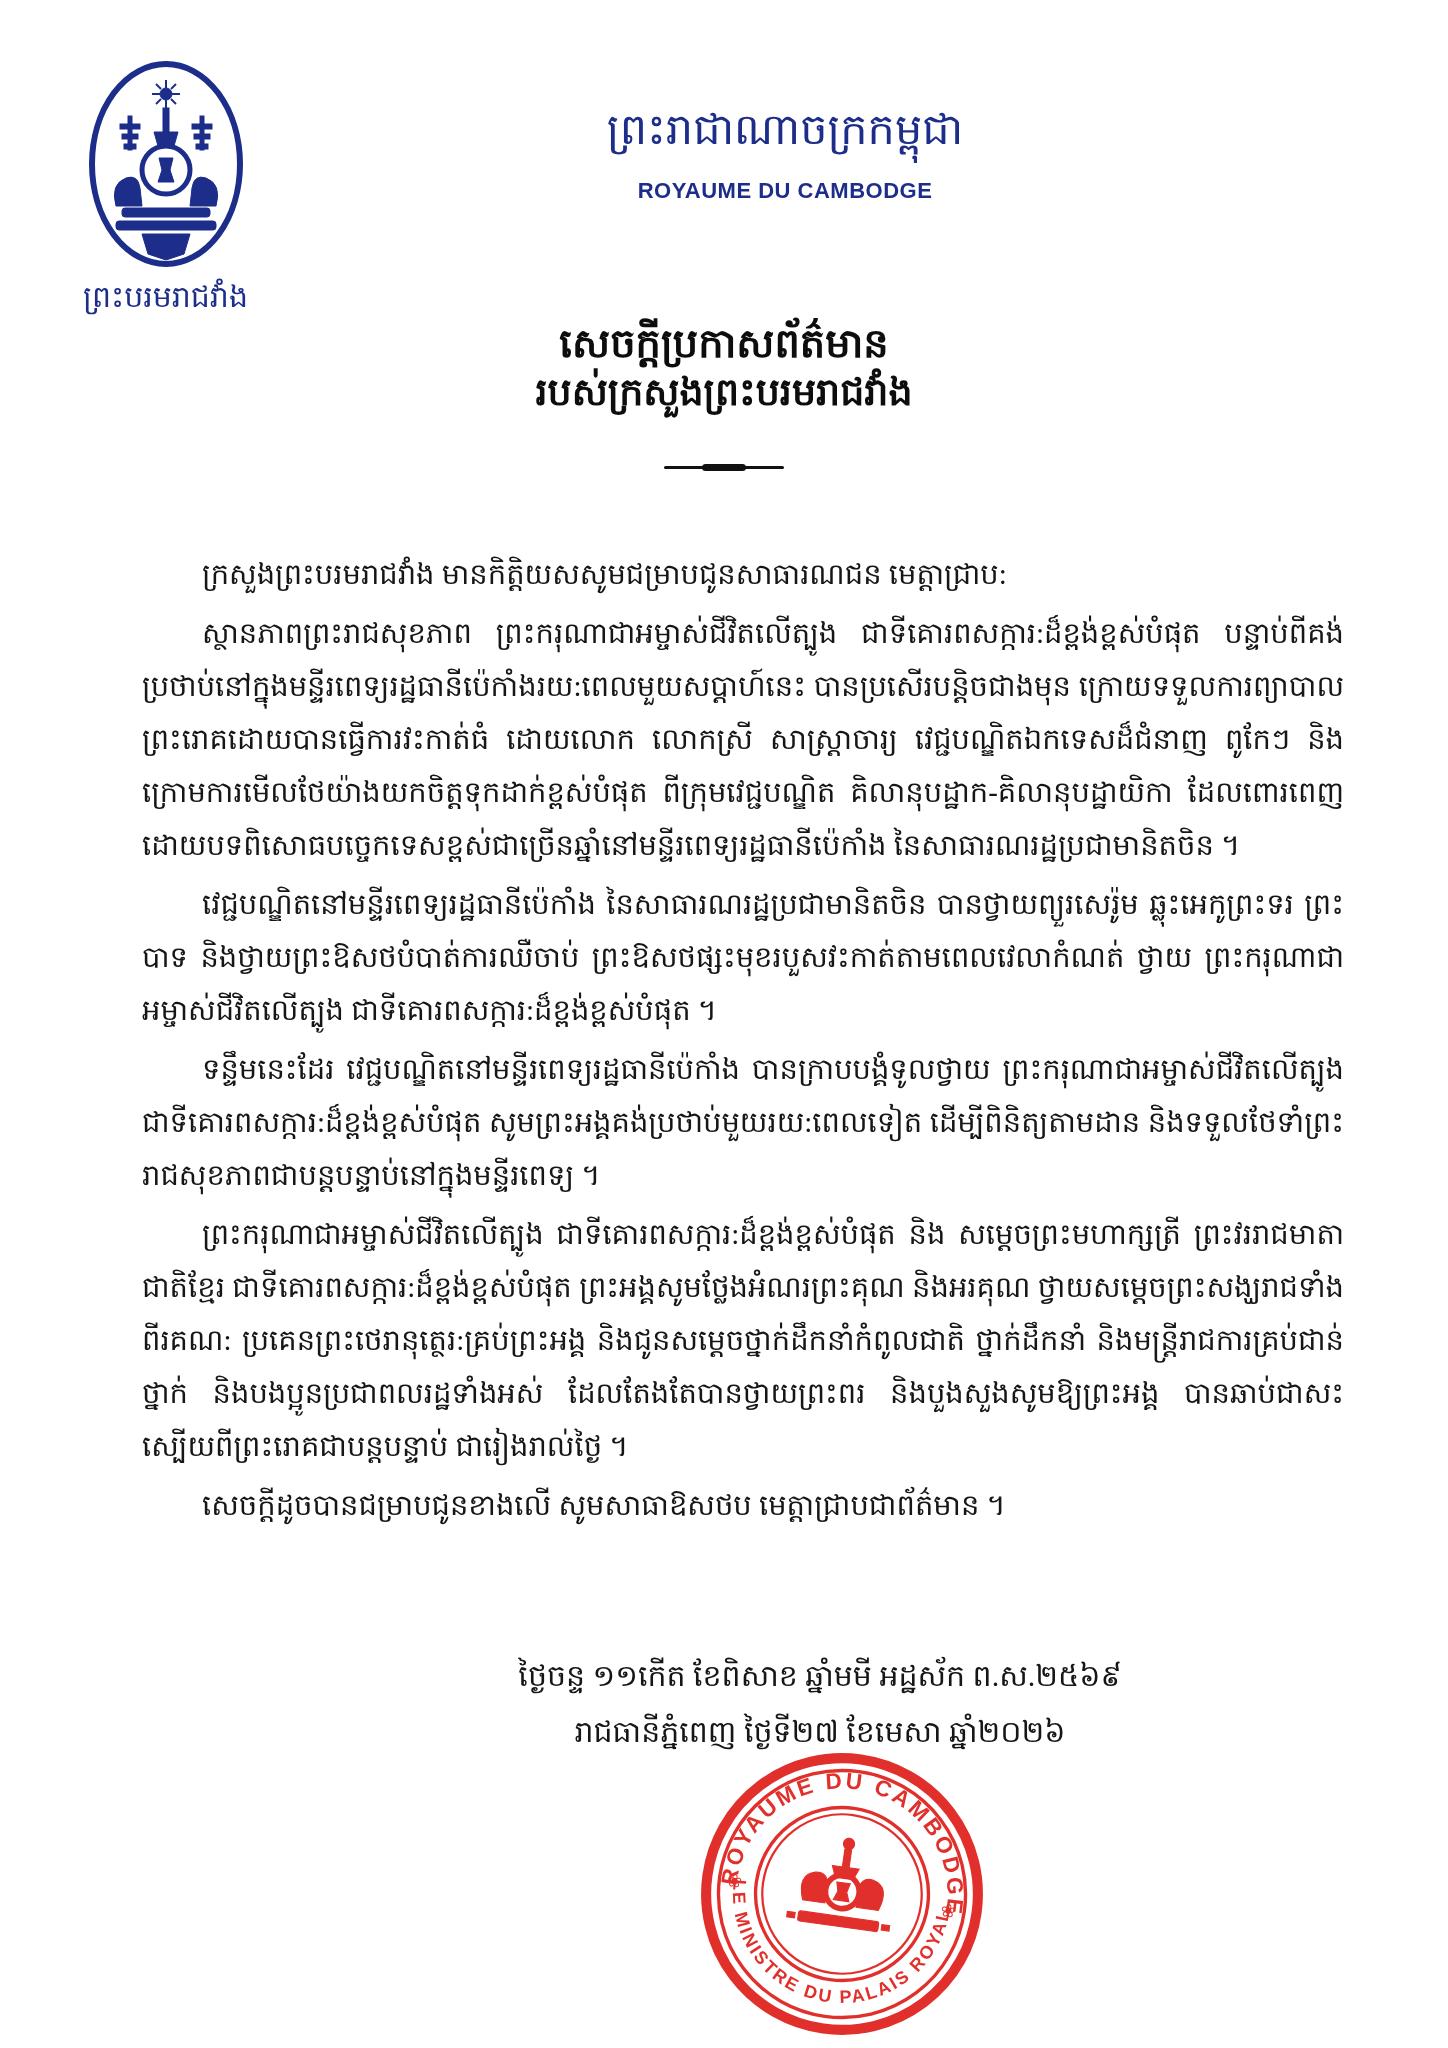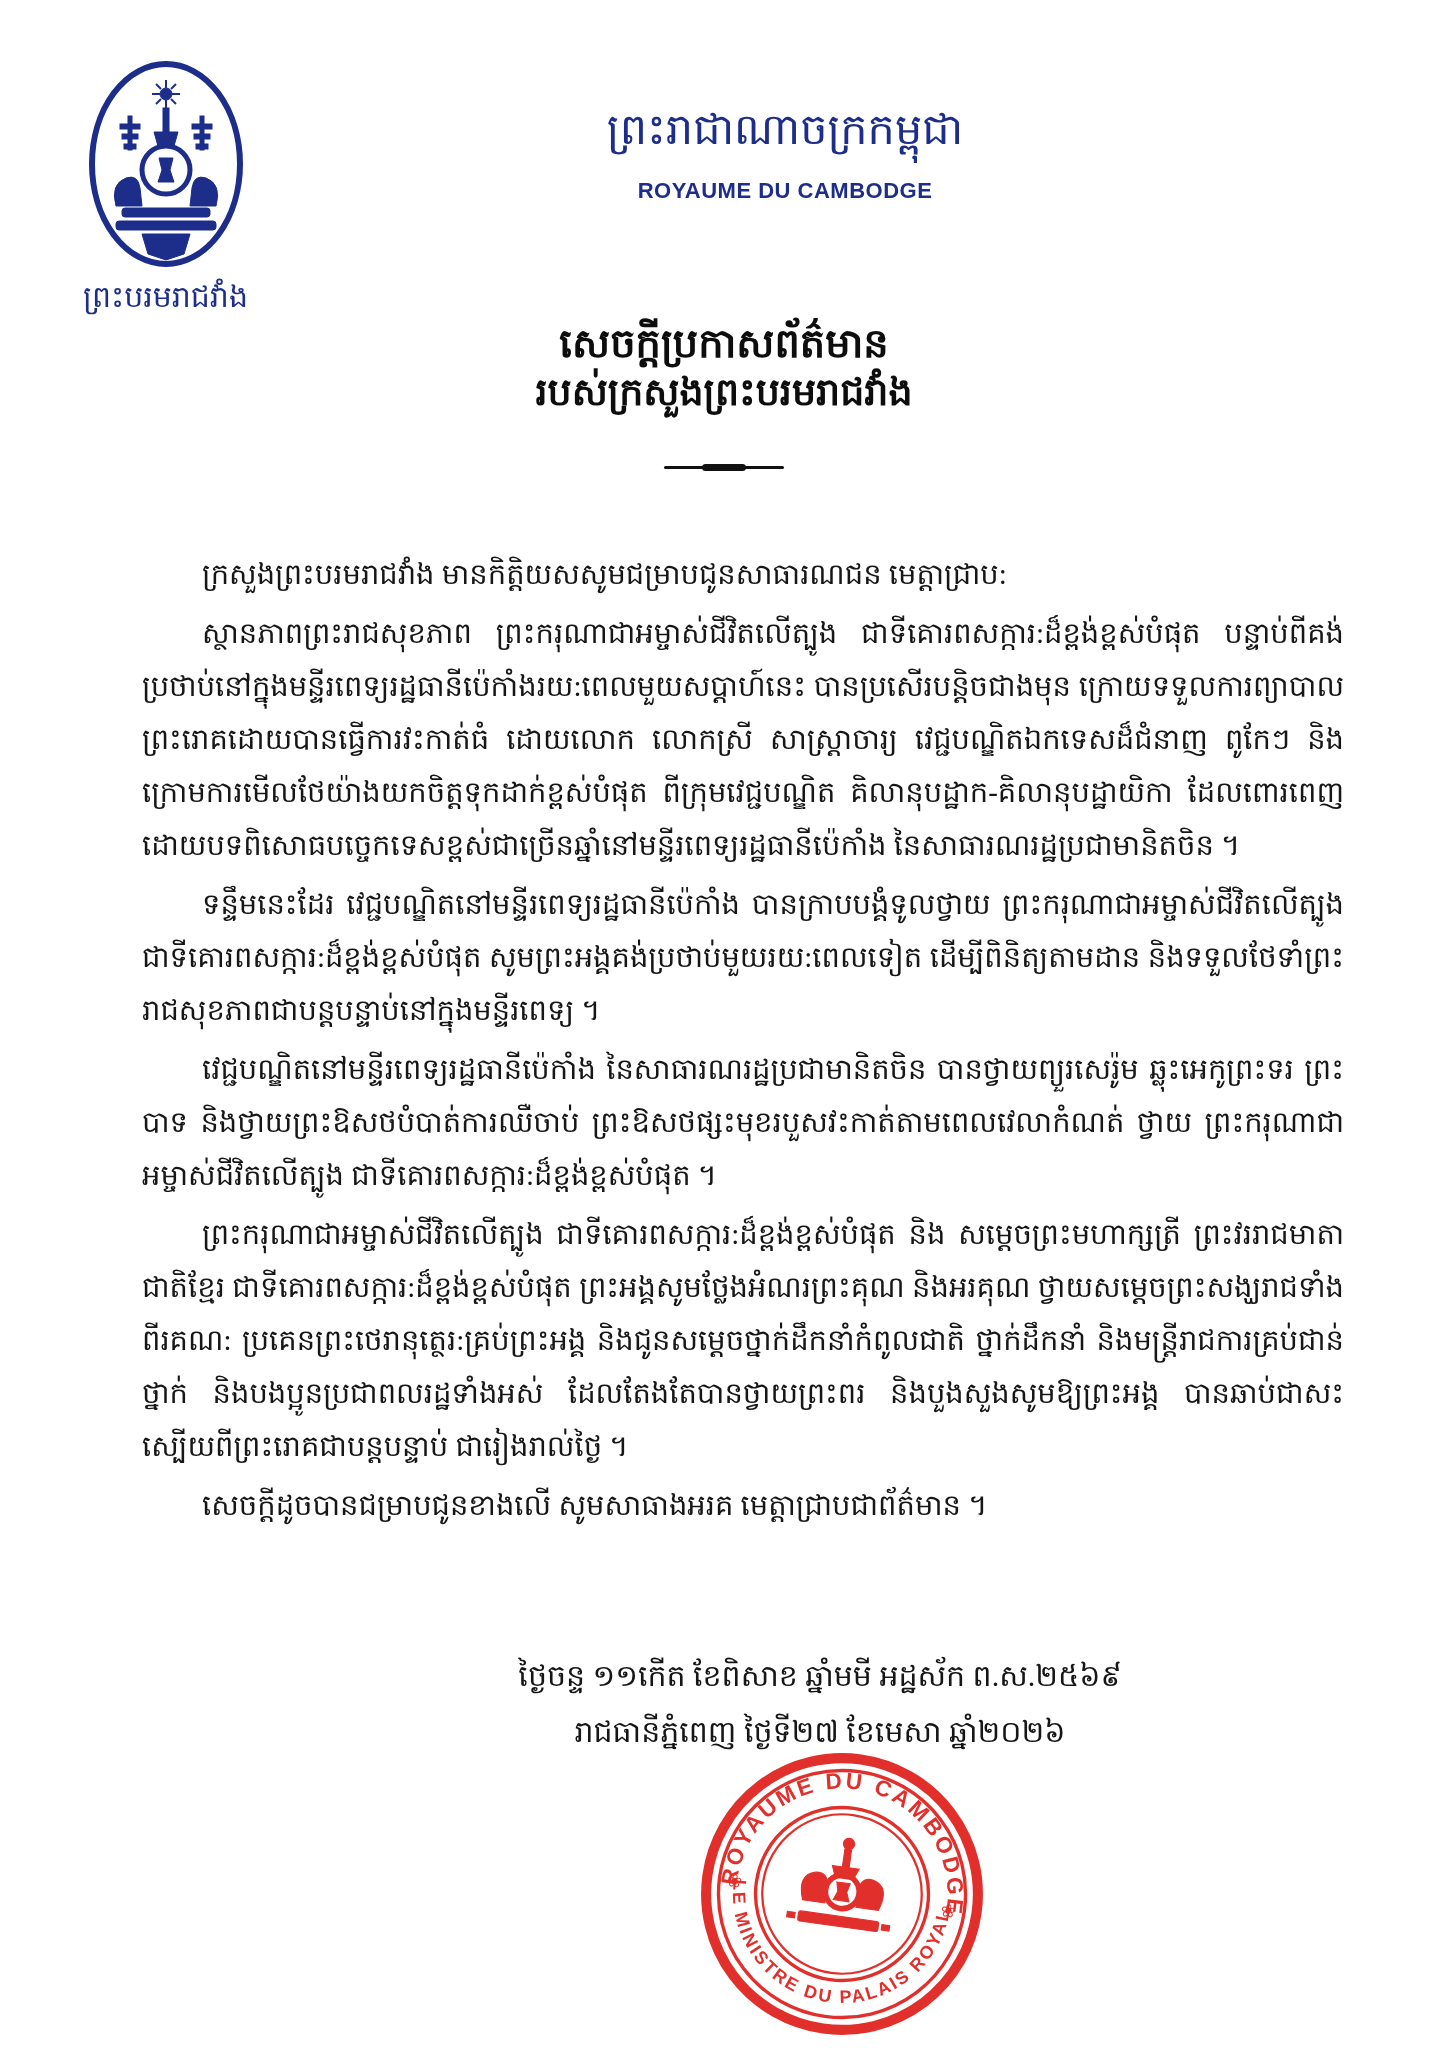--- a/index.html
+++ b/index.html
@@ -117,24 +117,24 @@
   <div class="kingdom-kh">ព្រះរាជាណាចក្រកម្ពុជា</div>
   <div class="kingdom-fr">ROYAUME DU CAMBODGE</div>
 
   <div class="doc-title1">សេចក្តីប្រកាសព័ត៌មាន</div>
   <div class="doc-title2">របស់ក្រសួងព្រះបរមរាជវាំង</div>
   <div class="title-divider"></div>
 
   <div class="body">
     <p><span>ក្រសួងព្រះបរមរាជវាំង មានកិត្តិយសសូមជម្រាបជូនសាធារណជន មេត្តាជ្រាប:</span></p>
     <p><span>ស្ថានភាពព្រះរាជសុខភាព </span><span class="b">ព្រះករុណាជាអម្ចាស់ជីវិតលើត្បូង</span><span> ជាទីគោរពសក្ការ:ដ៏ខ្ពង់ខ្ពស់បំផុត បន្ទាប់ពីគង់ប្រថាប់នៅក្នុងមន្ទីរពេទ្យរដ្ឋធានីប៉េកាំងរយ:ពេលមួយសប្តាហ៍នេះ បានប្រសើរបន្តិចជាងមុន ក្រោយទទួលការព្យាបាលព្រះរោគដោយបានធ្វើការវះកាត់ធំ ដោយលោក លោកស្រី សាស្ត្រាចារ្យ វេជ្ជបណ្ឌិតឯកទេសដ៏ជំនាញ ពូកែៗ និងក្រោមការមើលថែយ៉ាងយកចិត្តទុកដាក់ខ្ពស់បំផុត ពីក្រុមវេជ្ជបណ្ឌិត គិលានុបដ្ឋាក-គិលានុបដ្ឋាយិកា ដែលពោរពេញដោយបទពិសោធបច្ចេកទេសខ្ពស់ជាច្រើនឆ្នាំនៅមន្ទីរពេទ្យរដ្ឋធានីប៉េកាំង នៃសាធារណរដ្ឋប្រជាមានិតចិន ។</span></p>
+    <p><span>វេជ្ជបណ្ឌិតនៅមន្ទីរពេទ្យរដ្ឋធានីប៉េកាំង នៃសាធារណរដ្ឋប្រជាមានិតចិន បានថ្វាយព្យួរសេរ៉ូម ឆ្លុះអេកូព្រះទរ ព្រះបាទ និងថ្វាយព្រះឱសថបំបាត់ការឈឺចាប់ ព្រះឱសថផ្សះមុខរបួសវះកាត់តាមពេលវេលាកំណត់ ថ្វាយ </span><span class="b">ព្រះករុណាជាអម្ចាស់ជីវិតលើត្បូង</span><span> ជាទីគោរពសក្ការ:ដ៏ខ្ពង់ខ្ពស់បំផុត ។</span></p>
     <p><span>ទន្ទឹមនេះដែរ វេជ្ជបណ្ឌិតនៅមន្ទីរពេទ្យរដ្ឋធានីប៉េកាំង បានក្រាបបង្គំទូលថ្វាយ </span><span class="b">ព្រះករុណាជាអម្ចាស់ជីវិតលើត្បូង</span><span> ជាទីគោរពសក្ការ:ដ៏ខ្ពង់ខ្ពស់បំផុត សូមព្រះអង្គគង់ប្រថាប់មួយរយ:ពេលទៀត ដើម្បីពិនិត្យតាមដាន និងទទួលថែទាំព្រះរាជសុខភាពជាបន្តបន្ទាប់នៅក្នុងមន្ទីរពេទ្យ ។</span></p>
-    <p><span>វេជ្ជបណ្ឌិតនៅមន្ទីរពេទ្យរដ្ឋធានីប៉េកាំង នៃសាធារណរដ្ឋប្រជាមានិតចិន បានថ្វាយព្យួរសេរ៉ូម ឆ្លុះអេកូព្រះទរ ព្រះបាទ និងថ្វាយព្រះឱសថបំបាត់ការឈឺចាប់ ព្រះឱសថផ្សះមុខរបួសវះកាត់តាមពេលវេលាកំណត់ ថ្វាយ </span><span class="b">ព្រះករុណាជាអម្ចាស់ជីវិតលើត្បូង</span><span> ជាទីគោរពសក្ការ:ដ៏ខ្ពង់ខ្ពស់បំផុត ។</span></p>
     <p><span class="b">ព្រះករុណាជាអម្ចាស់ជីវិតលើត្បូង</span><span> ជាទីគោរពសក្ការ:ដ៏ខ្ពង់ខ្ពស់បំផុត និង </span><span class="b">សម្តេចព្រះមហាក្សត្រី ព្រះវររាជមាតាជាតិខ្មែរ</span><span> ជាទីគោរពសក្ការ:ដ៏ខ្ពង់ខ្ពស់បំផុត ព្រះអង្គសូមថ្លែងអំណរព្រះគុណ និងអរគុណ ថ្វាយសម្តេចព្រះសង្ឃរាជទាំងពីរគណ: ប្រគេនព្រះថេរានុត្ថេរ:គ្រប់ព្រះអង្គ និងជូនសម្តេចថ្នាក់ដឹកនាំកំពូលជាតិ ថ្នាក់ដឹកនាំ និងមន្ត្រីរាជការគ្រប់ជាន់ថ្នាក់ និងបងប្អូនប្រជាពលរដ្ឋទាំងអស់ ដែលតែងតែបានថ្វាយព្រះពរ និងបួងសួងសូមឱ្យព្រះអង្គ បានឆាប់ជាសះស្បើយពីព្រះរោគជាបន្តបន្ទាប់ ជារៀងរាល់ថ្ងៃ ។</span></p>
-    <p class="closing"><span>សេចក្តីដូចបានជម្រាបជូនខាងលើ សូមសាធាងអរគ មេត្តាជ្រាបជាព័ត៌មាន ។</span></p>
+    <p class="closing"><span>សេចក្តីដូចបានជម្រាបជូនខាងលើ សូមសាធាឱសថប មេត្តាជ្រាបជាព័ត៌មាន ។</span></p>
   </div>
 
   <div class="dateline">
     <div>ថ្ងៃចន្ទ ១១កើត ខែពិសាខ ឆ្នាំមមី អដ្ឋស័ក ព.ស.២៥៦៩</div>
     <div>រាជធានីភ្នំពេញ ថ្ងៃទី២៧ ខែមេសា ឆ្នាំ២០២៦</div>
   </div>
 
   <div class="stamp">
     <svg width="292" height="292" viewBox="0 0 260 260">
       <g transform="rotate(8 130 130)" stroke="#e02420" fill="none">

